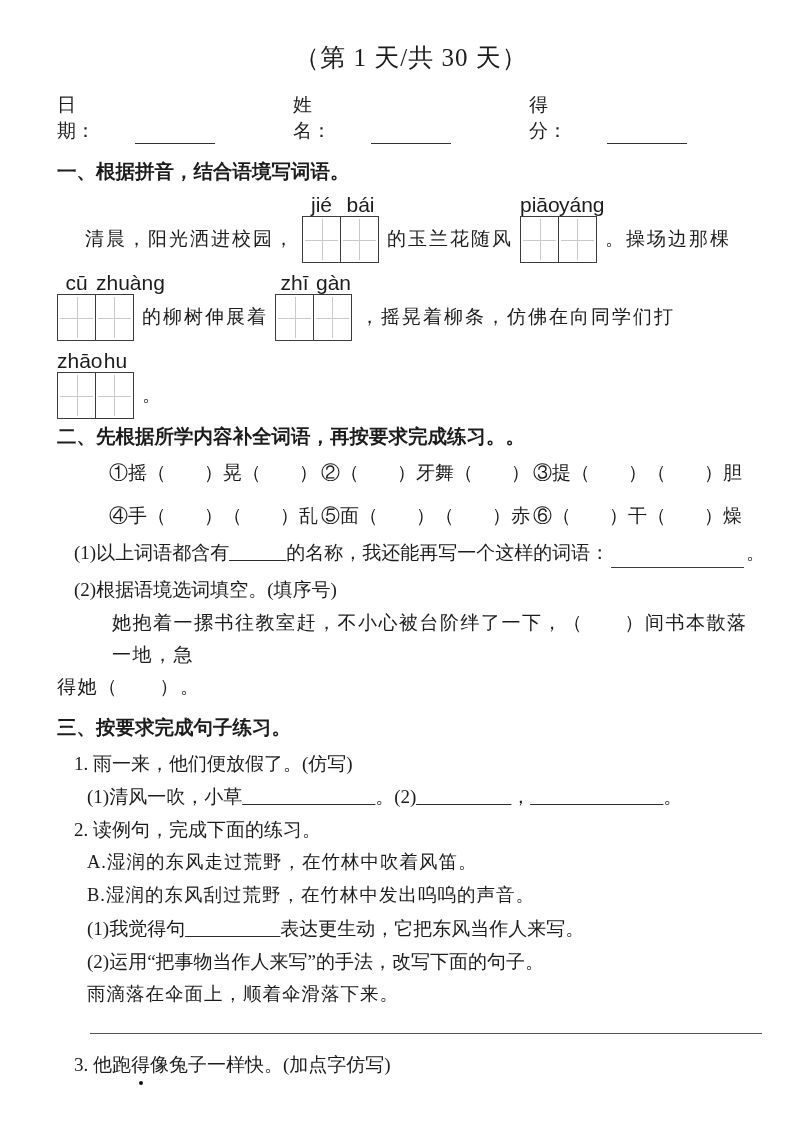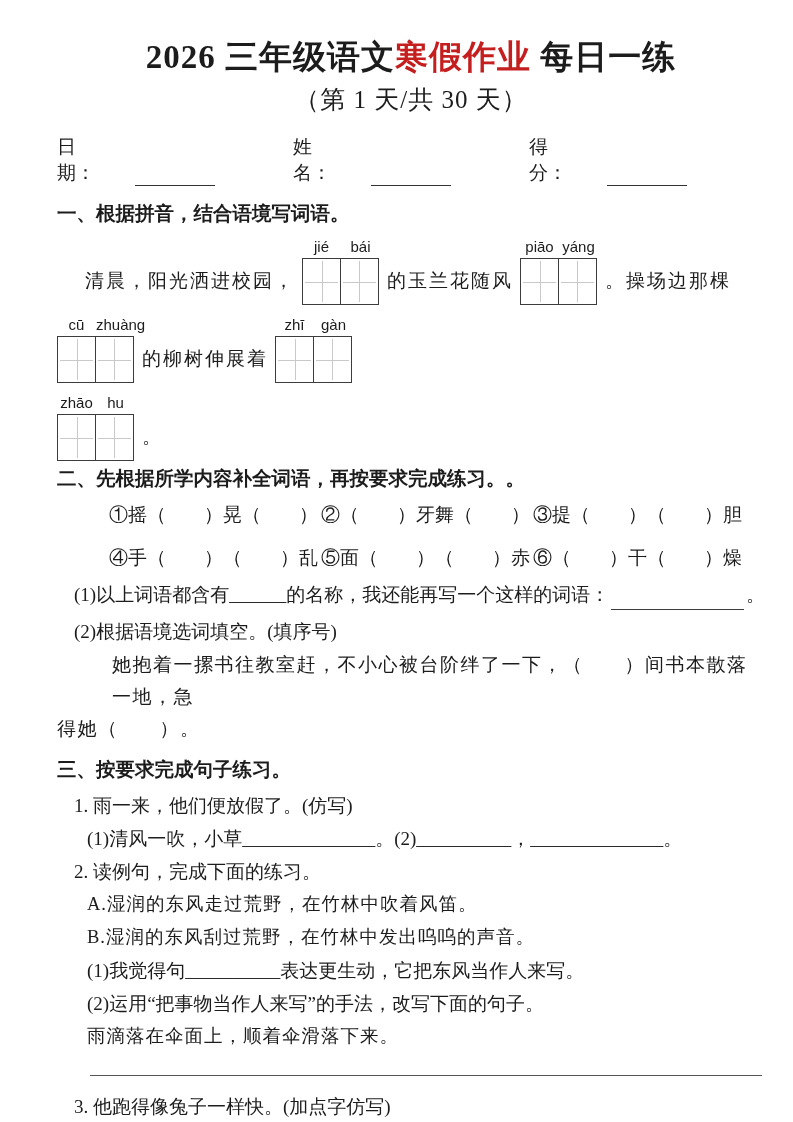--- a/index.html
+++ b/index.html
@@ -21,21 +21,21 @@
   .fgroup { display:flex; align-items:flex-end; margin-right:78px;gap:28px; }
   .blank { display:inline-block; width:92px; height:21px; border-bottom:1.5px solid #333; }
 
   
   .sec-head { font-family:"Liberation Sans","DejaVu Sans",sans-serif; font-weight:bold; font-size:19.5px; line-height:28px; margin-top:13px; }
 
   
   .prow { display:flex; align-items:flex-end; column-gap:7px; margin-top:9px; }
   .prow .txt { font-size:19px; letter-spacing:2px; padding-bottom:11px; white-space:nowrap; }
   .pybox { display:flex; flex-direction:column; }
-  .py { display:flex; font-family:"Liberation Sans","DejaVu Sans",sans-serif; font-size:15px; line-height:22px;align-items:center; }
+  .py { display:flex; font-family:"Liberation Sans","DejaVu Sans",sans-serif; font-size:21px; line-height:22px;align-items:center; }
   .py span { width:39px; text-align:center; }
   .wbox { display:flex; }
   .cell { width:39px; height:47px; border:1.5px solid #3c3c3c; position:relative; background:#fff; }
   .cell + .cell { margin-left:-1.5px; }
   .cell::before { content:""; position:absolute; left:2px; right:2px; top:50%; border-top:1px solid #c9c9c9; }
   .cell::after  { content:""; position:absolute; top:2px; bottom:2px; left:50%; border-left:1px solid #c9c9c9; }
   .indent2 { padding-left:28px; }
 
   
   .idioms { display:grid; grid-template-columns:212px 212px auto; margin:8px 0 0 52px; font-size:19px; row-gap:13px; line-height:30px; }
@@ -52,21 +52,20 @@
   .kai { font-size:18.5px; letter-spacing:1px; }
   .rule { margin:22px 0 0 33px; width:672px; border-bottom:1.5px solid #555; }
   .dotchar { position:relative; display:inline-block; }
   .dotchar i { position:absolute; left:50%; bottom:-4px; width:4px; height:4px; margin-left:-2px; background:#111; border-radius:50%; font-style:normal; }
 </style>
 </head>
 <body>
 
 <div class="page">
 
-  <div class="title"><span>2026 三年级语文</span><span class="red">寒假作业</span><span> 每日一练</span></div>
   <div class="subtitle">（第 1 天/共 30 天）</div>
 
   <div class="fields">
     <div class="fgroup">
       <span>日期：</span>
       <span class="blank"></span>
     </div>
     <div class="fgroup">
       <span>姓名：</span>
       <span class="blank"></span>
@@ -120,20 +119,21 @@
     <div class="pybox">
       <div class="py">
           <span>zhī</span>
           <span>gàn</span>
         </div>
       <div class="wbox">
           <span class="cell"></span>
           <span class="cell"></span>
         </div>
     </div>
+    <span class="txt">，摇晃着柳条，仿佛在向同学们打</span>
   </div>
 
   <div class="prow">
     <div class="pybox">
       <div class="py">
           <span>zhāo</span>
           <span>hu</span>
         </div>
       <div class="wbox">
           <span class="cell"></span>

